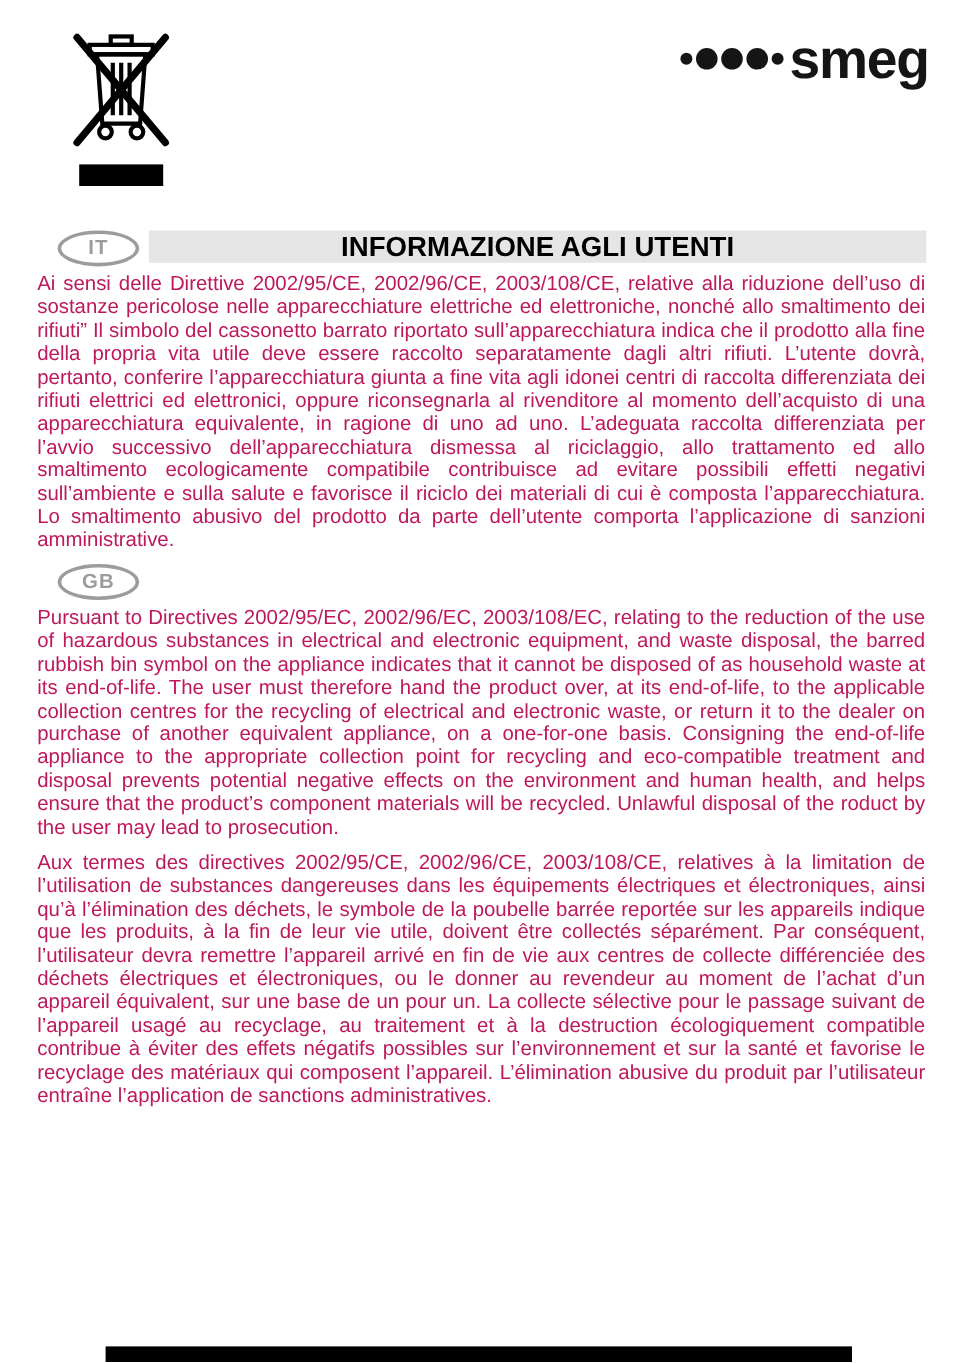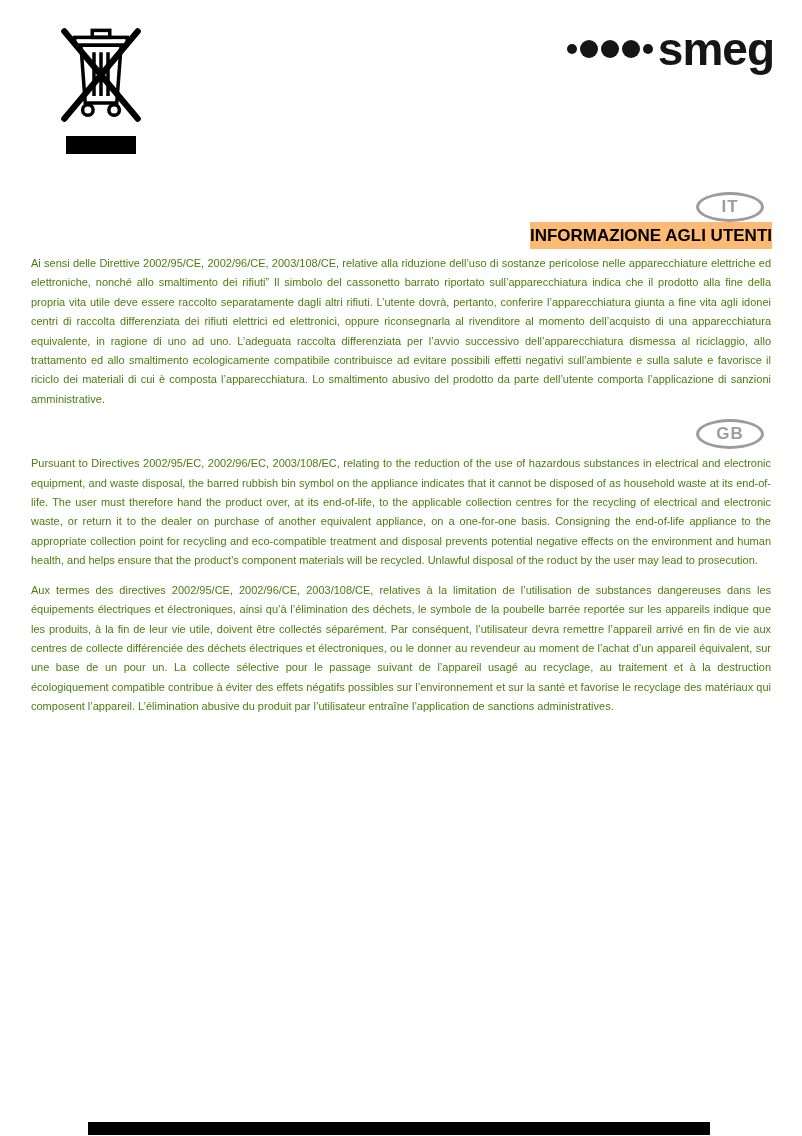--- a/index.html
+++ b/index.html
@@ -57,56 +57,55 @@
     letter-spacing: -1px;
     line-height: 1;
     color: #151515;
     margin-left: 2px;
   }
 
   
   .lang-section { margin-bottom: 8px; }
   .section-header {
     display: flex;
-    align-items: flex-end;
+    align-items: flex-start;
     margin: 0 30px 5px 48px;
-    flex-direction: column;
   }
   .lang-badge {
     flex: 0 0 auto;
     width: 62px;
     height: 24px;
     border: 3px solid #9c9c9c;
     border-radius: 50%;
     color: #9c9c9c;
     font-weight: bold;
     font-size: 17px;
     letter-spacing: 1px;
     display: flex;
     align-items: center;
     justify-content: center;
     margin-right: 8px;
     background: #fff;
   }
   .header-bar {
     flex: 1 1 auto;
-    background: #fdba74;
+    background: #e5e5e5;
     height: 27px;
     line-height: 27px;
     text-align: center;
     font-weight: bold;
-    font-size: 17px;
+    font-size: 23px;
     color: #000;
   }
   .body-text {
     margin: 4px 31px 10px 31px;
-    font-size: 11px;
+    font-size: 17px;
     line-height: 19.4px;
     text-align: justify;
-    color: #4d7c0f;
+    color: #be185d;
   }
 
   
   .footer-bar {
     position: absolute;
     left: 88px;
     bottom: 1px;
     width: 622px;
     height: 13px;
     background: #000;

